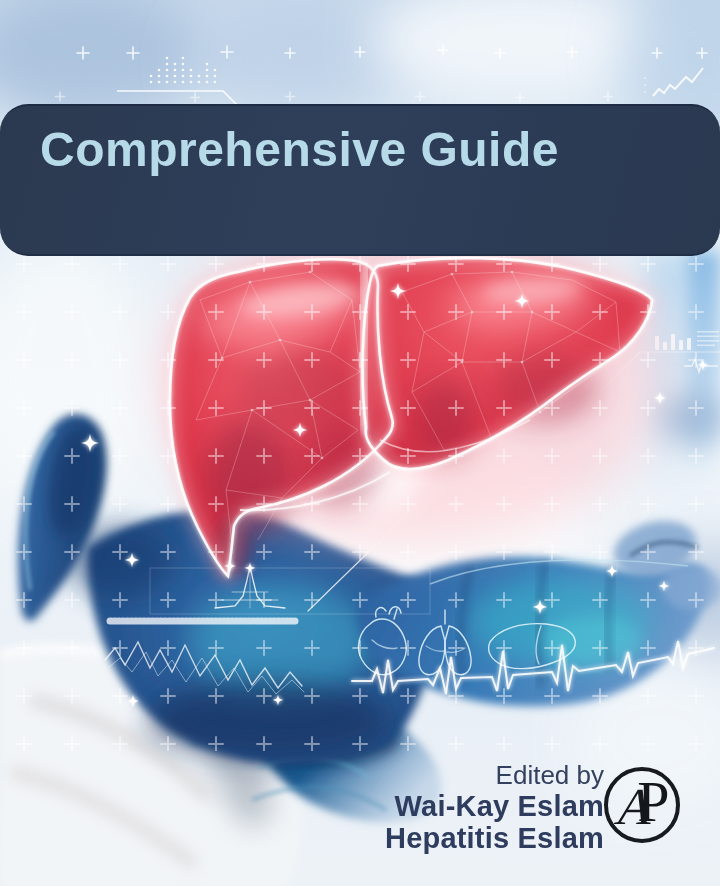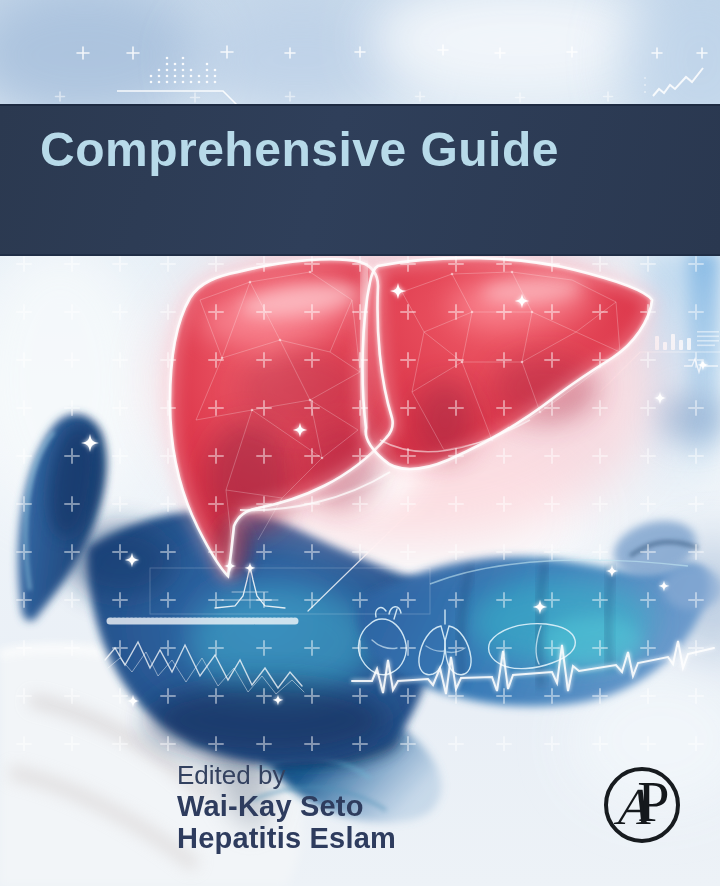--- a/index.html
+++ b/index.html
@@ -5,28 +5,28 @@
   html,body{margin:0;padding:0;background:#777;}
   .cover{
     position:relative;width:720px;height:886px;margin:0 auto;overflow:hidden;
     background:#eef3f8;font-family:"Liberation Sans",sans-serif;
   }
   .cover svg.art{position:absolute;left:0;top:0;width:720px;height:886px;display:block;}
   .title-band{
     position:absolute;left:0;top:104px;width:720px;height:152px;
     background:linear-gradient(105deg,#2b3950 0%,#2f3f5a 45%,#2a3850 100%);
     border-top:2px solid #1e2b42;border-bottom:2px solid #202e46;
-    box-sizing:border-box;padding:14px 16px 0 40px;
+    box-sizing:border-box;padding:14px 16px 0 40px;border-radius:28px;
   }
   .title-line{
     color:#b7dae9;font-weight:700;font-size:48px;line-height:59px;
     letter-spacing:.5px;white-space:nowrap;
   }
   .credits{
-    position:absolute;right:123px;top:760px;width:420px;text-align:left;color:#2e3c5e;
+    position:absolute;right:116px;top:760px;width:420px;text-align:right;color:#2e3c5e;
   }
   .edited-by{font-size:26px;font-weight:400;line-height:30px;color:#33415f;}
   .editor-name{font-size:29px;font-weight:700;line-height:32px;letter-spacing:.2px;}
   .ap-logo{
     position:absolute;left:604px;top:767px;width:76px;height:76px;border-radius:50%;
     border:4px solid #171b1f;box-sizing:border-box;
     display:flex;align-items:center;justify-content:center;
     font-family:"Liberation Serif",serif;color:#14181c;
   }
   .ap-a{font-size:52px;line-height:52px;transform:skewX(-14deg) translate(3px,2px);}
@@ -360,21 +360,21 @@
       <path transform="translate(250,568) scale(0.6)" d="M0,-9 C1.5,-2 2,-1.5 9,0 C2,1.5 1.5,2 0,9 C-1.5,2 -2,1.5 -9,0 C-2,-1.5 -1.5,-2 0,-9 Z"></path>
     </g>
   </svg>
 
   <div class="title-band">
     <div class="title-line">Comprehensive Guide</div>
   </div>
 
   <div class="credits">
     <div class="edited-by">Edited by</div>
-    <div class="editor-name">Wai-Kay Seto</div>
+    <div class="editor-name">Wai-Kay Eslam</div>
     <div class="editor-name">Hepatitis Eslam</div>
   </div>
 
   <div class="ap-logo">
     <span class="ap-a">A</span>
     <span class="ap-p">P</span>
   </div>
 
 </div>
 

